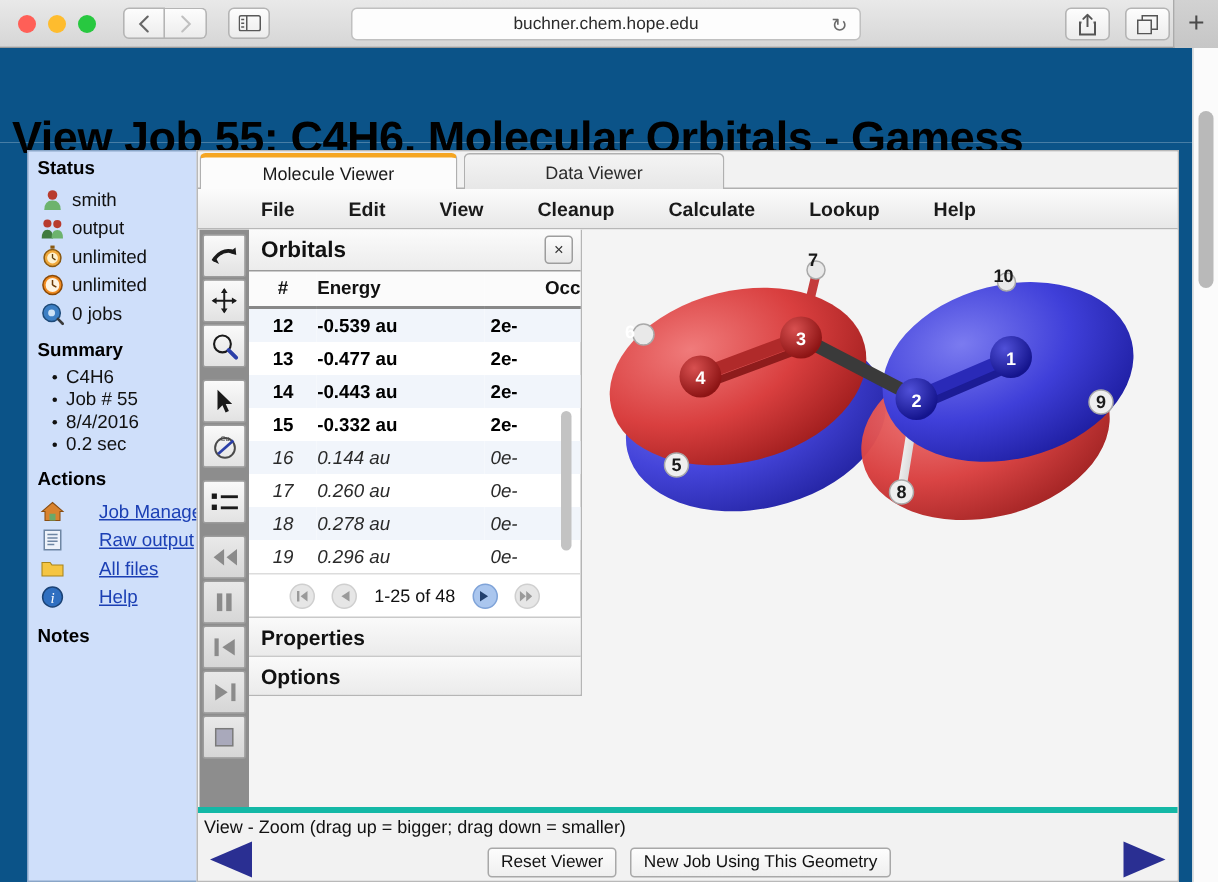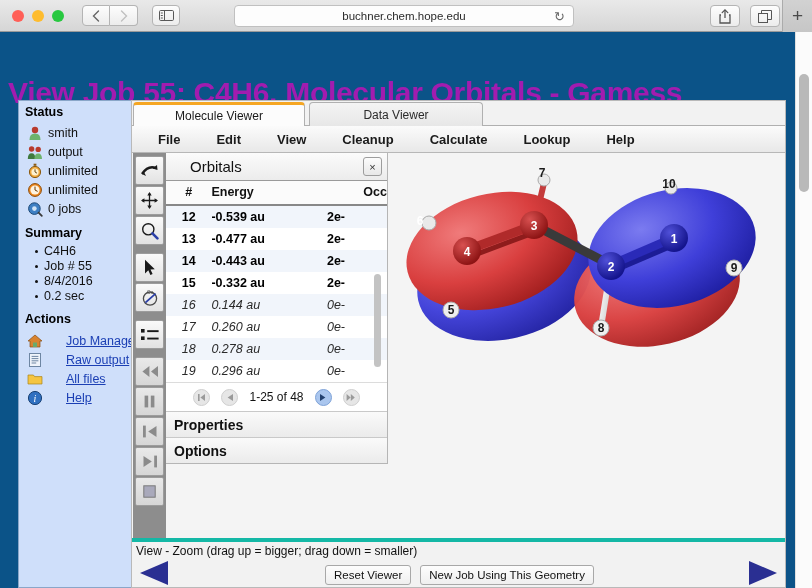--- a/index.html
+++ b/index.html
@@ -64,21 +64,21 @@
   #page {
     position: absolute; left: 0; top: 32px; width: 812px; height: 556px;
     background: #ffffff; overflow: hidden;
   }
   #page-banner {
     position: absolute; left: 0; top: 0; width: 795px; height: 63px;
     background: #0b5388;
   }
   #page-title {
     position: absolute; left: 8px; top: 44px;
-    font-size: 30px; font-weight: bold; color: #a21caf;
+    font-size: 30px; font-weight: bold; color: #000000;
     letter-spacing: -0.3px; white-space: nowrap;
     font-family: "Liberation Sans", sans-serif;
   }
 
   
   #blue-bg {
     position: absolute; left: 0; top: 63px; width: 795px; height: 493px;
     background: #0b5388;
   }
 
@@ -147,21 +147,21 @@
   .tab.inactive {
     left: 177px; width: 174px;
     background: linear-gradient(#f4f4f4, #e7e7e7);
     color: #2b2b2b;
   }
 
   #menubar {
     position: absolute; left: 0; top: 25px; width: 655px; height: 27px;
     background: linear-gradient(#fbfbfb, #e8e8e8);
     border-bottom: 1px solid #b7b7b7;
-    display: flex; align-items: flex-start; padding-left: 8px; gap: 0;
+    display: flex; align-items: flex-start; padding-left: 24px; gap: 0;
   }
   .menu-item {
     font-size: 13px; font-weight: bold; color: #1a1a1a;
     padding: 0 18px; height: 26px; display: flex; align-items: center;
   }
 
   
   #viewer {
     position: absolute; left: 0; top: 52px; width: 655px; height: 385px;
     background: #f4f4f4;
@@ -189,21 +189,21 @@
     position: absolute; left: 34px; top: 0; width: 222px;
     background: #ffffff;
     border-right: 1px solid #b5b5b5;
     border-bottom: 1px solid #b5b5b5;
   }
   #orb-titlebar {
     height: 28px; background: linear-gradient(#fbfbfb, #ececec);
     border-bottom: 1px solid #9a9a9a;
     display: flex; align-items: center; position: relative;
   }
-  #orb-title { font-size: 15px; font-weight: normal; color: #111; padding-left: 24px; }
+  #orb-title { font-size: 15px; font-weight: bold; color: #111; padding-left: 8px; }
   #orb-close {
     position: absolute; right: 5px; top: 4px; width: 19px; height: 19px;
     border: 1px solid #9d9d9d; border-radius: 3px;
     background: linear-gradient(#fcfcfc, #e8e8e8);
     display: flex; align-items: center; justify-content: center;
     font-size: 11px; color: #333;
   }
   #orb-table { width: 100%; border-collapse: collapse; }
   #orb-table th {
     font-size: 12.5px; font-weight: bold; color: #111;
@@ -460,20 +460,24 @@
         <span class="si">
           <svg width="16" height="16" viewBox="0 0 16 16">
               <circle cx="8" cy="8" r="6.6" fill="#2f6fc0" stroke="#1b4376"></circle>
               <text x="8" y="12" font-size="10" font-family="Liberation Serif, serif" font-style="italic" fill="#fff" text-anchor="middle">i</text>
             </svg>
         </span>
         <span>Help</span>
       </div>
     </div>
 
+    <div class="side-head" style="padding-top:10px">
+      <span>Notes</span>
+      <span class="collapse-arrows" style="top:11px">»</span>
+    </div>
   </div>
 
   <div id="applet">
 
     <div id="tabstrip">
       <div class="tab active">
         <span>Molecule Viewer</span>
       </div>
       <div class="tab inactive">
         <span>Data Viewer</span>

